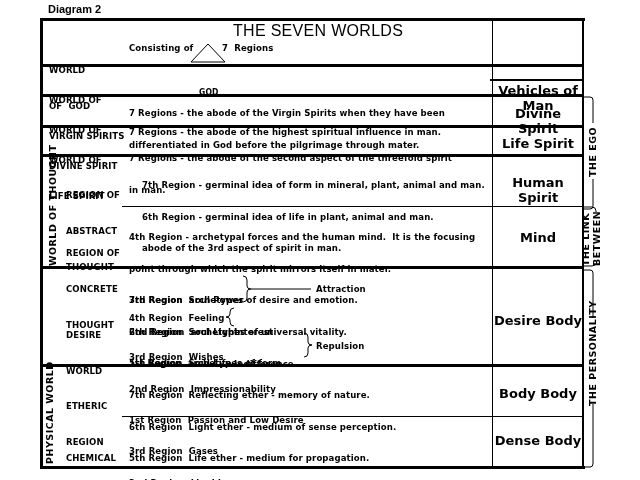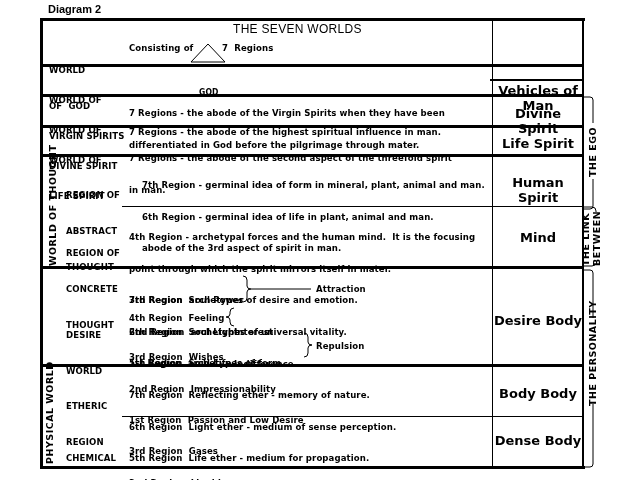--- a/index.html
+++ b/index.html
@@ -5,21 +5,21 @@
   html, body { margin: 0; padding: 0; background: #ffffff; }
   body { width: 640px; height: 480px; position: relative; overflow: hidden;
          font-family: "DejaVu Sans", sans-serif; color: #000; }
   .abs { position: absolute; }
   .t { font-family: "DejaVu Sans Condensed", "DejaVu Sans", sans-serif; font-weight: bold;
        font-size: 9.5px; line-height: 10.5px; white-space: pre; letter-spacing: 0.1px; }
   .lab { font-size: 9.5px; line-height: 12px; }
   .hline { position: absolute; background: #000; }
   .vline { position: absolute; background: #000; }
   .caption { left: 48px; top: 3px; font-size: 11px; font-weight: bold; font-family: "Liberation Sans", sans-serif; text-align: right; }
-  .title { font-family: "Liberation Sans", sans-serif; font-weight: normal; font-size: 12px; letter-spacing: 0.3px; }
+  .title { font-family: "Liberation Sans", sans-serif; font-weight: normal; font-size: 16px; letter-spacing: 0.3px; }
   .rot { position: absolute; transform: rotate(-90deg); transform-origin: center center; white-space: nowrap;
          font-weight: bold; font-size: 9.5px; letter-spacing: 0.5px; text-align: center; }
   .vehicle { position: absolute; left: 493px; width: 90px; text-align: center; font-weight: bold; font-size: 13px; }
   svg { position: absolute; left: 0; top: 0; }
 </style>
 </head>
 <body>
 
 <div class="abs caption">Diagram 2</div>
 

